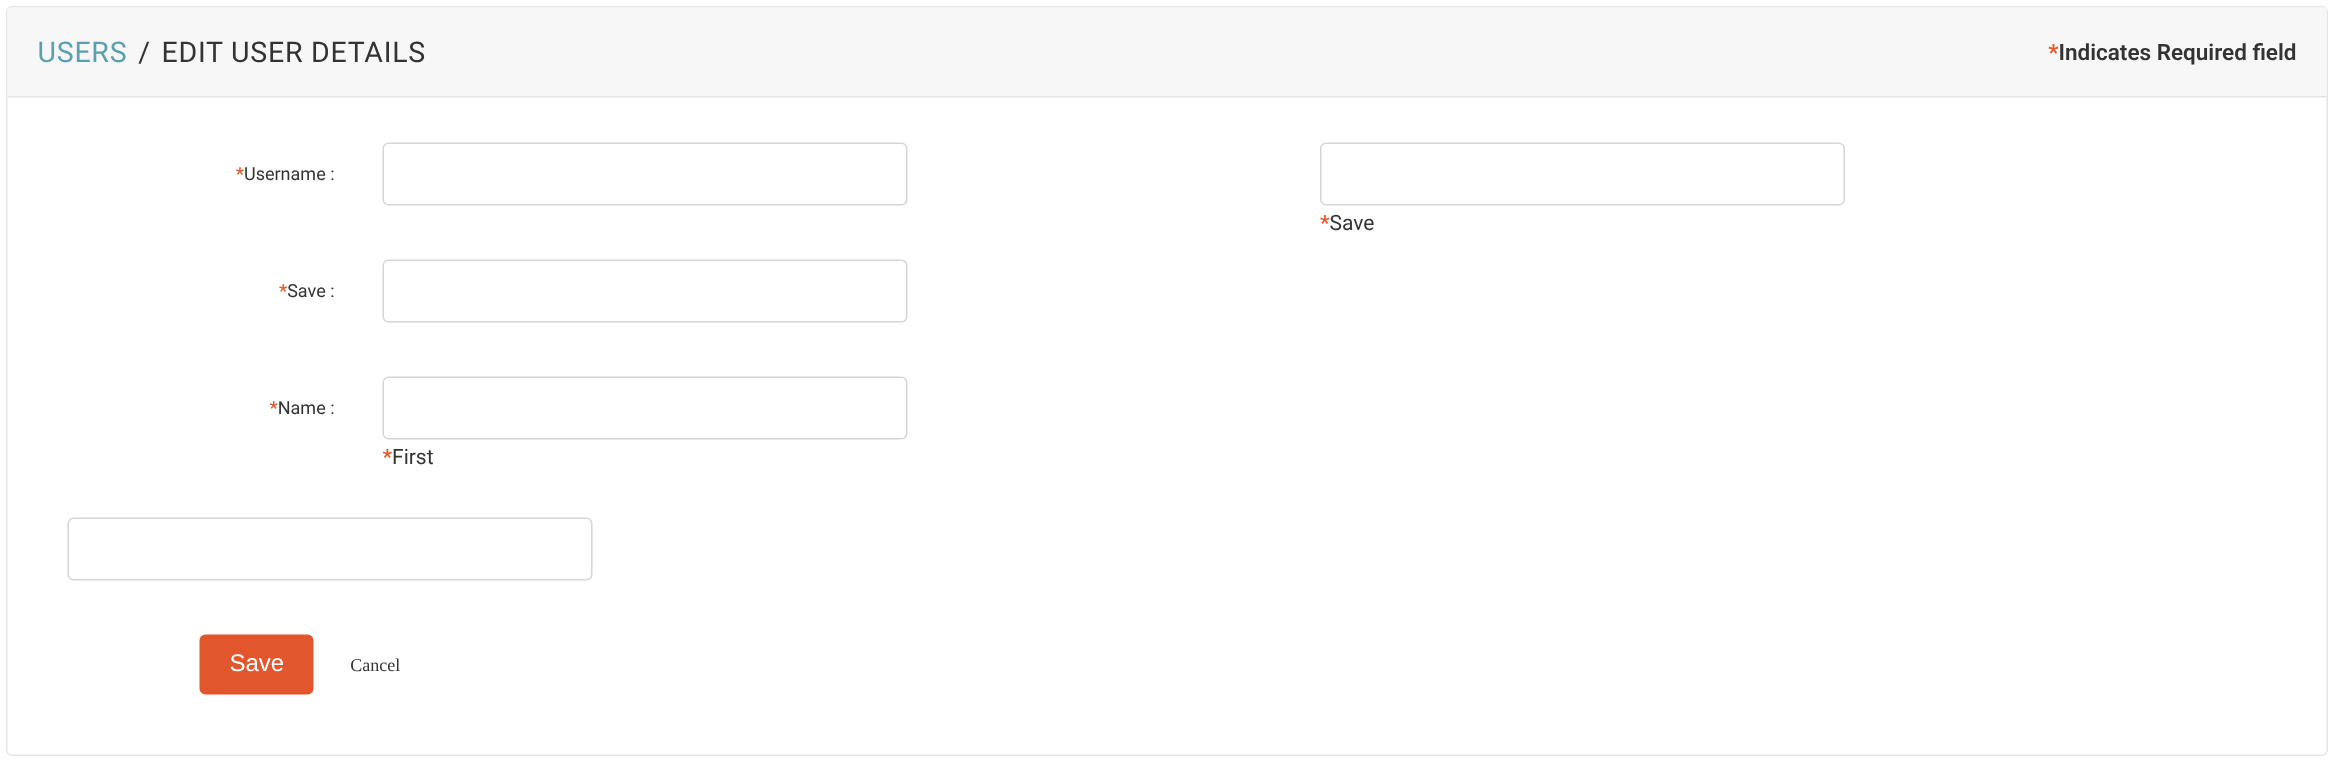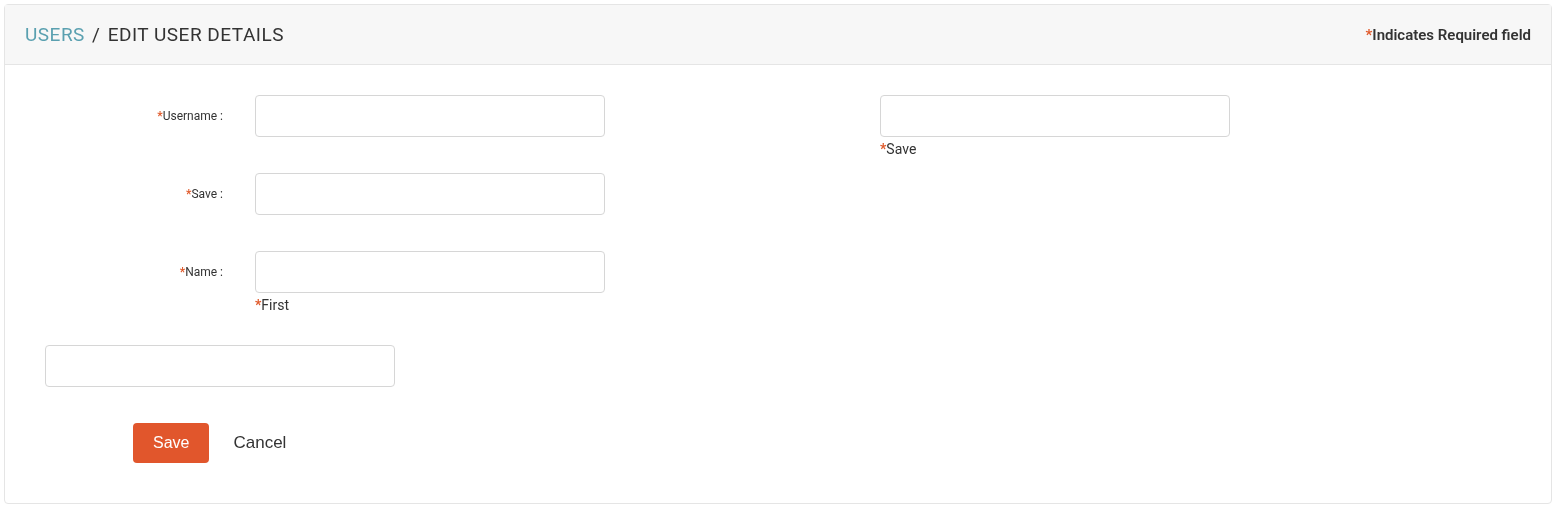--- a/index.html
+++ b/index.html
@@ -206,23 +206,24 @@
       font-size: 16px;
       padding: 11px 20px;
       border-radius: 4px;
       cursor: pointer;
       font-weight: 500;
     }
     .btn-link {
       background: none;
       border: none;
       color: #333;
-      font-size: 17px;
+      font-size: 12px;
       cursor: pointer;
       padding: 0;
+      font-family: Liberation Serif, serif;
     }
     
     .col2-label {
       width: 155px;
     }
   </style>
 </head>
 <body>
 
 <div class="panel">

